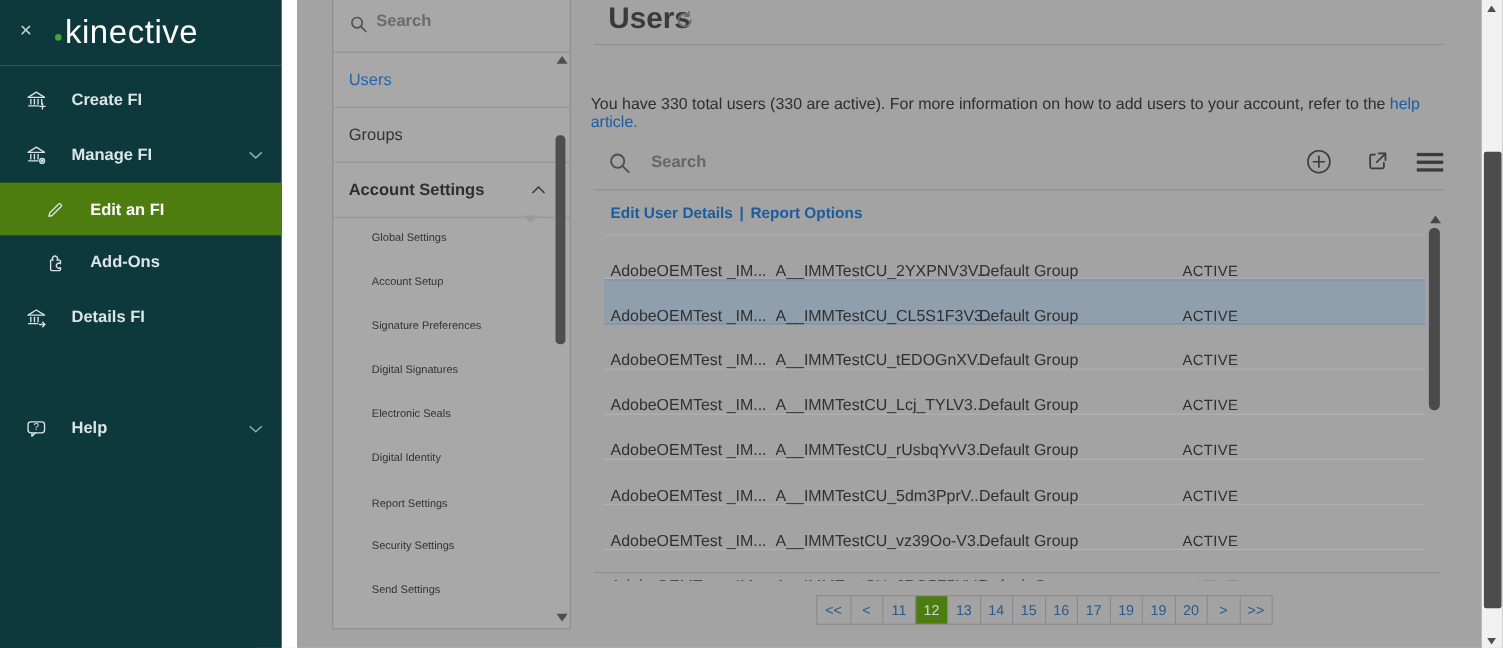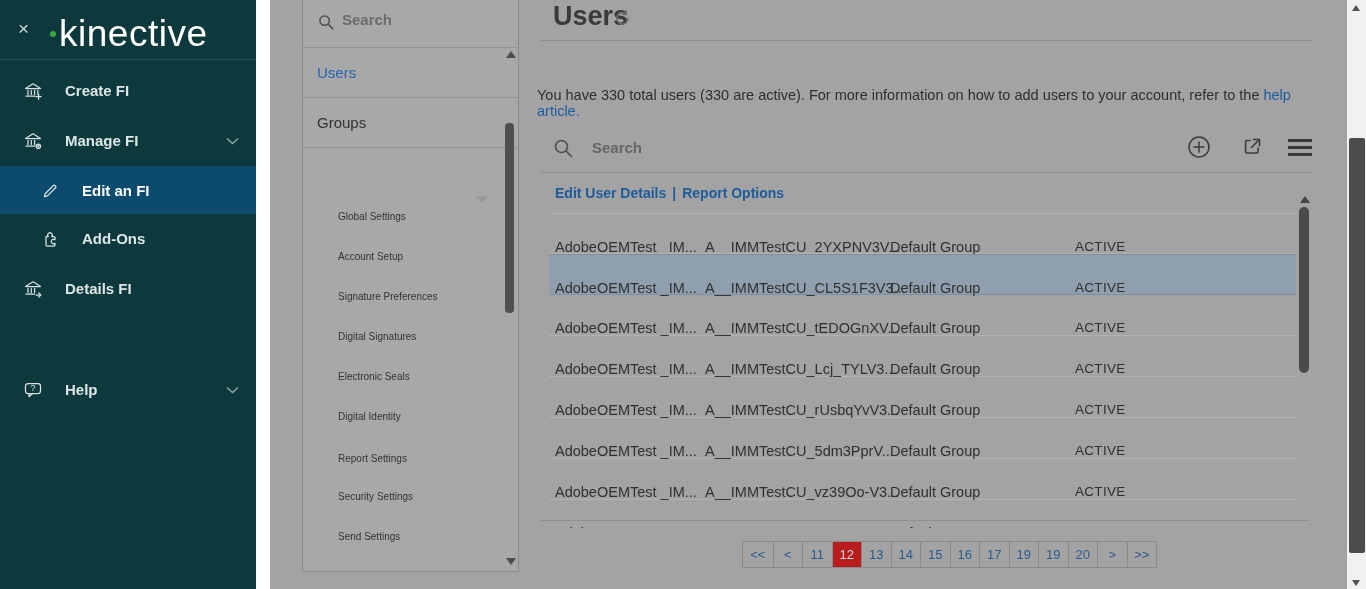--- a/index.html
+++ b/index.html
@@ -4,28 +4,28 @@
 <style>
   * { margin:0; padding:0; box-sizing:border-box; }
   body { font-family:"Liberation Sans", sans-serif; }
   .stage { position:relative; width:1366px; height:589px; overflow:hidden; background:#a3a3a3; }
 
   
   .sidebar { position:absolute; left:0; top:0; width:256px; height:589px; background:#0d383c; z-index:5; }
   .logo-bar { position:relative; height:60px; border-bottom:1px solid rgba(255,255,255,.14); }
   .close-x { position:absolute; left:18px; top:19px; font-size:19px; color:#c9d6d6; cursor:pointer; line-height:1; }
   .logo-dot { position:absolute; left:50px; top:31px; width:6px; height:6px; border-radius:50%; background:#3aa63c; }
-  .logo-text { position:absolute; left:59px; top:13px; font-size:37px; font-weight:500; letter-spacing:.5px; color:#ffffff; }
+  .logo-text { position:absolute; left:59px; top:13px; font-size:30px; font-weight:500; letter-spacing:.5px; color:#ffffff; }
   .nav-item { position:absolute; left:0; width:256px; height:50px; color:#dce6e6; font-size:15px; }
   .nav-item .ic { position:absolute; left:23px; top:15px; width:20px; height:20px; }
   .nav-item.subitem .ic { left:40px; }
   .nav-item .lbl { position:absolute; left:65px; top:16px;font-weight:bold; }
   .nav-item.subitem .lbl { left:82px; }
   .nav-item .chev { position:absolute; right:17px; top:21px; }
-  .nav-item.active { background:#0c4a6e; color:#ffffff; height:48px; }
+  .nav-item.active { background:#4d7c0f; color:#ffffff; height:48px; }
   svg.line { stroke:#d9e3e3; fill:none; stroke-width:1.25; stroke-linecap:round; stroke-linejoin:round; }
 
   
   .white-strip { position:absolute; left:256px; top:0; width:14px; height:589px; background:#ffffff; z-index:4; }
 
   
   .panel { position:absolute; left:302px; top:-2px; width:217px; height:574px; background:#a8a8a8; border:1px solid #8c8c8c; border-top:none; }
   .panel-row { position:relative; height:50px; border-bottom:1px solid #949494; }
   .panel-search-icon { position:absolute; left:15px; top:16px; }
   .panel-search-input { position:absolute; left:39px; top:13px; width:140px; background:transparent; border:none; outline:none; font-family:inherit; font-size:15px; font-weight:bold; color:#5f5f5f; }
@@ -65,21 +65,21 @@
   .c-status { left:526px; font-size:13.5px; letter-spacing:.3px; }
   .cut-line { position:absolute; left:540px; top:520px; width:770px; height:1px; background:#8f8f8f; }
   
   .t-sb-up { position:absolute; left:1300px; top:196px; width:0; height:0; border-left:5px solid transparent; border-right:5px solid transparent; border-bottom:7px solid #464646; }
   .t-sb-thumb { position:absolute; left:1299px; top:207px; width:10px; height:166px; background:#4a4a4a; border-radius:5px; }
 
   
   .pagination { position:absolute; left:742px; top:541px; display:flex; border:1px solid #8a8a8a; height:27px; }
   .pg-cell { width:29.5px; display:flex; align-items:center; justify-content:center; border-left:1px solid #8a8a8a; font-size:13px; color:#2a5a8c; cursor:pointer; }
   .pg-cell:first-child { border-left:none; }
-  .pg-cell.cur { background:#b91c1c; color:#ccd9e3; }
+  .pg-cell.cur { background:#4d7c0f; color:#ccd9e3; }
 
   
   .b-scrollbar { position:absolute; right:0; top:0; width:19px; height:589px; background:#f1f1f1; z-index:6; }
   .b-sb-up { position:absolute; left:5px; top:5px; width:0; height:0; border-left:4.5px solid transparent; border-right:4.5px solid transparent; border-bottom:6px solid #505050; }
   .b-sb-down { position:absolute; left:5px; bottom:3px; width:0; height:0; border-left:4.5px solid transparent; border-right:4.5px solid transparent; border-top:6px solid #505050; }
   .b-sb-thumb { position:absolute; left:1.5px; top:138px; width:16px; height:415px; background:#4c4c4c; border-radius:2px; }
 
   svg.dark { stroke:#3b3b3b; fill:none; stroke-linecap:round; stroke-linejoin:round; }
 </style>
 </head>
@@ -176,20 +176,26 @@
         <circle cx="7" cy="7" r="5" fill="none" stroke="#4f4f4f" stroke-width="1.6"></circle>
         <line x1="10.8" y1="10.8" x2="15.5" y2="15.5" stroke="#4f4f4f" stroke-width="1.6" stroke-linecap="round"></line>
       </svg>
       <input class="panel-search-input" type="text" placeholder="Search" style="">
     </div>
     <div class="panel-row">
       <span class="panel-item-lbl sel">Users</span>
     </div>
     <div class="panel-row">
       <span class="panel-item-lbl">Groups</span>
+    </div>
+    <div class="panel-row">
+      <span class="panel-item-lbl semibold">Account Settings</span>
+      <svg class="panel-chev-up" width="13" height="9" viewBox="0 0 13 9">
+        <polyline points="1.5,7 6.5,2 11.5,7" fill="none" stroke="#3f3f3f" stroke-width="1.6" stroke-linecap="round" stroke-linejoin="round"></polyline>
+      </svg>
     </div>
     <div class="caret-notch"></div>
 
     <div class="sub-item" style="top:213px">Global Settings</div>
     <div class="sub-item" style="top:253px">Account Setup</div>
     <div class="sub-item" style="top:293px">Signature Preferences</div>
     <div class="sub-item" style="top:333px">Digital Signatures</div>
     <div class="sub-item" style="top:373px">Electronic Seals</div>
     <div class="sub-item" style="top:413px">Digital Identity</div>
     <div class="sub-item" style="top:455px">Report Settings</div>

